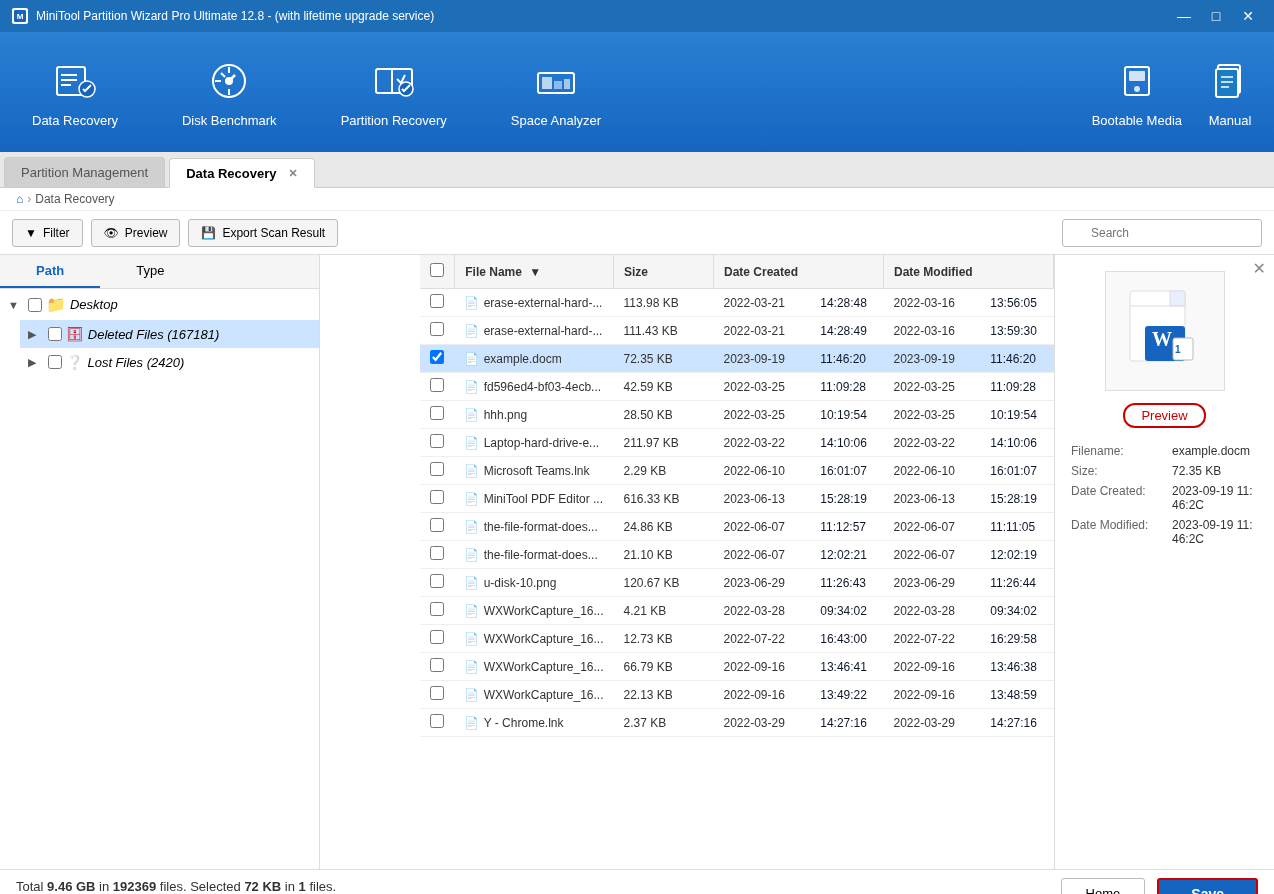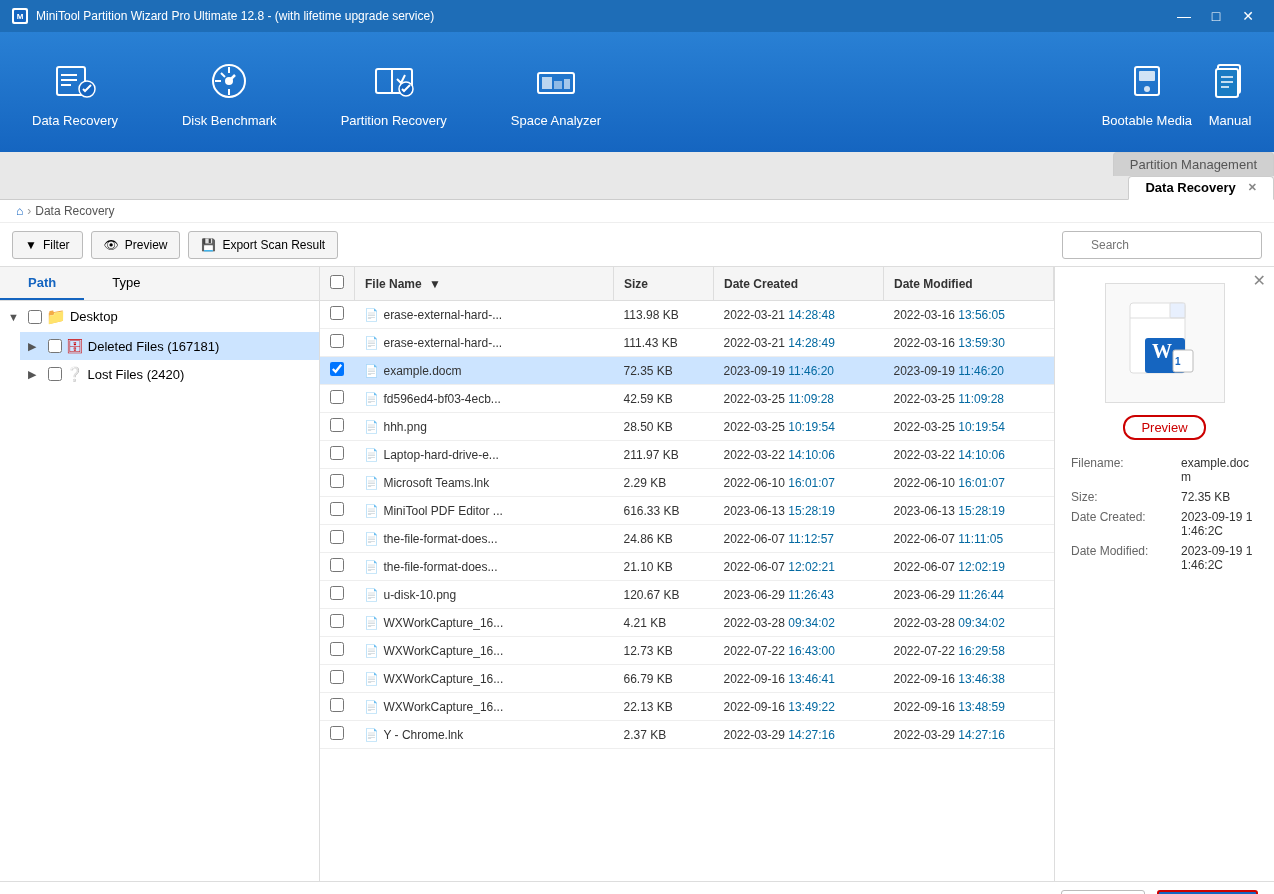--- a/index.html
+++ b/index.html
@@ -34,31 +34,30 @@
       flex-direction: column;
       align-items: center;
       gap: 8px;
       color: white;
       cursor: pointer;
       padding: 8px 12px;
       border-radius: 4px;
     }
     .toolbar-icon { width: 48px; height: 48px; display: flex; align-items: center; justify-content: center; }
     .toolbar-label { font-size: 13px; text-align: center; }
-    .toolbar-right { margin-left: auto; display: flex; gap: 14px; }
+    .toolbar-right { margin-left: auto; display: flex; gap: 24px; }
     .toolbar-right-item { display: flex; flex-direction: column; align-items: center; gap: 8px; color: white; cursor: pointer; }
 
     
     .tabs-bar {
       background: #e8e8e8;
-      height: 48px;
+      height: 36px;
       display: flex;
       align-items: flex-end;
       border-bottom: 1px solid #ccc;
-      flex-direction: column;
     }
     .tab {
       height: 30px;
       padding: 0 16px;
       display: flex;
       align-items: center;
       cursor: pointer;
       border: 1px solid #ccc;
       border-bottom: none;
       gap: 8px;
@@ -118,47 +117,48 @@
       width: 320px;
       border-right: 1px solid #ddd;
       overflow-y: auto;
     }
     .path-type-tabs {
       display: flex;
       border-bottom: 1px solid #ddd;
       background: #f5f5f5;
     }
     .pt-tab {
-      padding: 8px 28px;
+      padding: 8px 36px;
       cursor: pointer;
       font-size: 13px;
       border-bottom: 2px solid transparent;
     }
     .pt-tab.active { border-bottom: 2px solid #1565c0; color: #1565c0; font-weight: 600; }
 
     .tree-item {
       display: flex;
       align-items: center;
       padding: 6px 8px;
       cursor: pointer;
       gap: 4px;
     }
     .tree-item.selected { background: #cce4ff; }
     .tree-expand { width: 16px; font-size: 11px; color: #555; }
-    .tree-label { font-size: 13px; }
+    .tree-label { font-size: 13px; font-style: italic; }
     .tree-children { padding-left: 20px; }
     .deleted-icon { color: #cc0000; font-size: 14px; }
     .lost-icon { color: #cc6600; font-size: 14px; }
 
     
     .file-panel {
       flex: 1;
       display: flex;
       flex-direction: column;
       overflow: hidden;
+      align-items: flex-end;
     }
     .file-table {
       flex: 1;
       overflow-y: auto;
     }
     table {
       width: 100%;
       border-collapse: collapse;
     }
     thead tr {
@@ -171,21 +171,21 @@
       font-weight: 600;
       font-size: 12px;
       color: #333;
       border-right: 1px solid #ddd;
       white-space: nowrap;
     }
     tbody tr { border-bottom: 1px solid #eee; }
     tbody tr.selected-row { background: #cce4ff; }
     tbody td { padding: 5px 10px; font-size: 12px; color: #333; }
     .file-checkbox { width: 14px; height: 14px; cursor: pointer; }
-    .time-highlight { color: #0369a1; }
+    .time-highlight { color: #0f172a; margin-left: 32px; }
 
     
     .preview-panel {
       width: 220px;
       border-left: 1px solid #ddd;
       display: flex;
       flex-direction: column;
       align-items: center;
       padding: 16px;
       background: white;
@@ -213,21 +213,21 @@
       border: 2px solid #cc0000;
       color: #cc0000;
       padding: 3px 16px;
       border-radius: 12px;
       cursor: pointer;
       font-size: 13px;
       margin-bottom: 16px;
       background: white;
     }
     .preview-info { width: 100%; font-size: 12px; }
-    .preview-info-row { display: flex; gap: 25px; margin-bottom: 6px; }
+    .preview-info-row { display: flex; gap: 16px; margin-bottom: 6px; }
     .preview-info-label { color: #666; white-space: nowrap; min-width: 85px; }
     .preview-info-value { color: #333; word-break: break-all; }
 
     
     .file-table::-webkit-scrollbar { width: 8px; }
     .file-table::-webkit-scrollbar-track { background: #f0f0f0; }
     .file-table::-webkit-scrollbar-thumb { background: #ccc; border-radius: 4px; }
 
     
     .status-bar {

